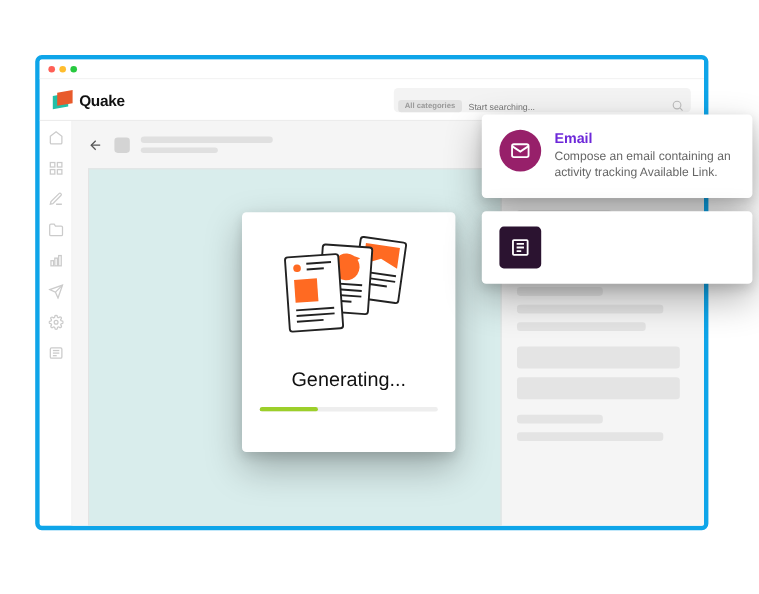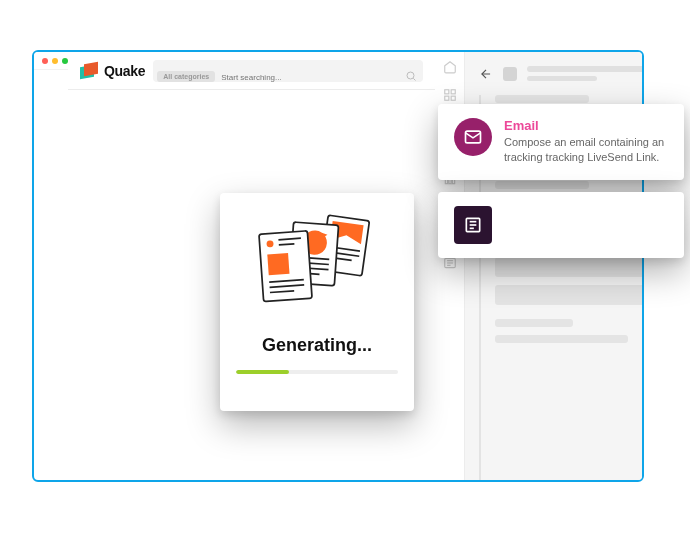--- a/index.html
+++ b/index.html
@@ -8,23 +8,23 @@
     font-family: -apple-system, BlinkMacSystemFont, "Segoe UI", Arial, sans-serif;
     background: #fff;
     position: relative;
     overflow: hidden;
   }
   .browser-window {
     position: absolute;
     left: 32px; top: 50px;
     width: 612px; height: 432px;
     background: #fff;
-    border: 2px solid #0ea5e9;
+    border: 4px solid #0ea5e9;
     border-radius: 6px;
-    display: flex; flex-direction: row;
+    display: flex; flex-direction: column;
     overflow: hidden;
   }
   .chrome-bar {
     height: 18px; background: #fff;
     display: flex; align-items: center;
     padding-left: 8px; gap: 4px;
     border-bottom: 1px solid #f2f2f2;
   }
   .chrome-dot { width: 6px; height: 6px; border-radius: 50%; }
   .dot-red { background: #ff5f56; }
@@ -124,21 +124,21 @@
     position: absolute;
     left: 220px; top: 193px;
     width: 194px; height: 218px;
     background: #fff;
     border-radius: 4px;
     box-shadow: 0 14px 34px rgba(0,0,0,.28), 0 4px 10px rgba(0,0,0,.12);
     display: flex; flex-direction: column; align-items: center;
     padding: 16px 16px 14px;
   }
   .docs-illus { width: 130px; height: 118px; flex-shrink: 0; }
-  .gen-label { font-weight: 700; font-size: 18px; color: #111; margin-top: 8px; }
+  .gen-label { font-weight: 400; font-size: 18px; color: #111; margin-top: 8px; }
   .progress {
     width: 100%; height: 4px; margin-top: 14px;
     background: #eee; border-radius: 2px; overflow: hidden;
   }
   .progress-fill { width: 33%; height: 100%; background: #9ccf2a; border-radius: 2px; }
 
   .toast {
     position: absolute;
     width: 246px;
     background: #fff;
@@ -150,21 +150,21 @@
   }
   .toast-1 { left: 438px; top: 104px; }
   .toast-2 { left: 438px; top: 192px; }
   .toast-icon {
     width: 38px; height: 38px; border-radius: 50%;
     display: flex; align-items: center; justify-content: center;
     flex-shrink: 0;
   }
   .toast-icon.email { background: #97206a; }
   .toast-icon.content { background: #2b1330; border-radius: 4px; }
-  .toast-title { font-weight: 700; font-size: 13px; color: #ec4899; margin-bottom: 2px; }
+  .toast-title { font-weight: 700; font-size: 13px; color: #6d28d9; margin-bottom: 2px; }
   .toast-body { font-size: 11px; color: #666; line-height: 1.4; }
 </style>
 </head>
 <body>
 
 <div class="browser-window">
   <div class="chrome-bar">
     <span class="chrome-dot dot-red"></span>
     <span class="chrome-dot dot-yellow"></span>
     <span class="chrome-dot dot-green"></span>
@@ -312,21 +312,21 @@
 
 <div class="toast toast-1">
   <span class="toast-icon email">
     <svg width="20" height="20" viewBox="0 0 24 24" fill="none" stroke="#fff" stroke-width="2">
       <rect x="3" y="5" width="18" height="14" rx="2"></rect>
       <polyline points="3 7 12 13 21 7"></polyline>
     </svg>
   </span>
   <div>
     <div class="toast-title">Email</div>
-    <div class="toast-body">Compose an email containing an tracking tracking LiveSend Link.</div>
+    <div class="toast-body">Compose an email containing an activity tracking Available Link.</div>
   </div>
 </div>
 
 <div class="toast toast-2">
   <span class="toast-icon content">
     <svg width="20" height="20" viewBox="0 0 24 24" fill="none" stroke="#fff" stroke-width="2">
       <rect x="4" y="4" width="16" height="16" rx="1"></rect>
       <line x1="8" y1="8" x2="16" y2="8"></line>
         <line x1="8" y1="12" x2="16" y2="12"></line>
         <line x1="8" y1="16" x2="13" y2="16"></line>

